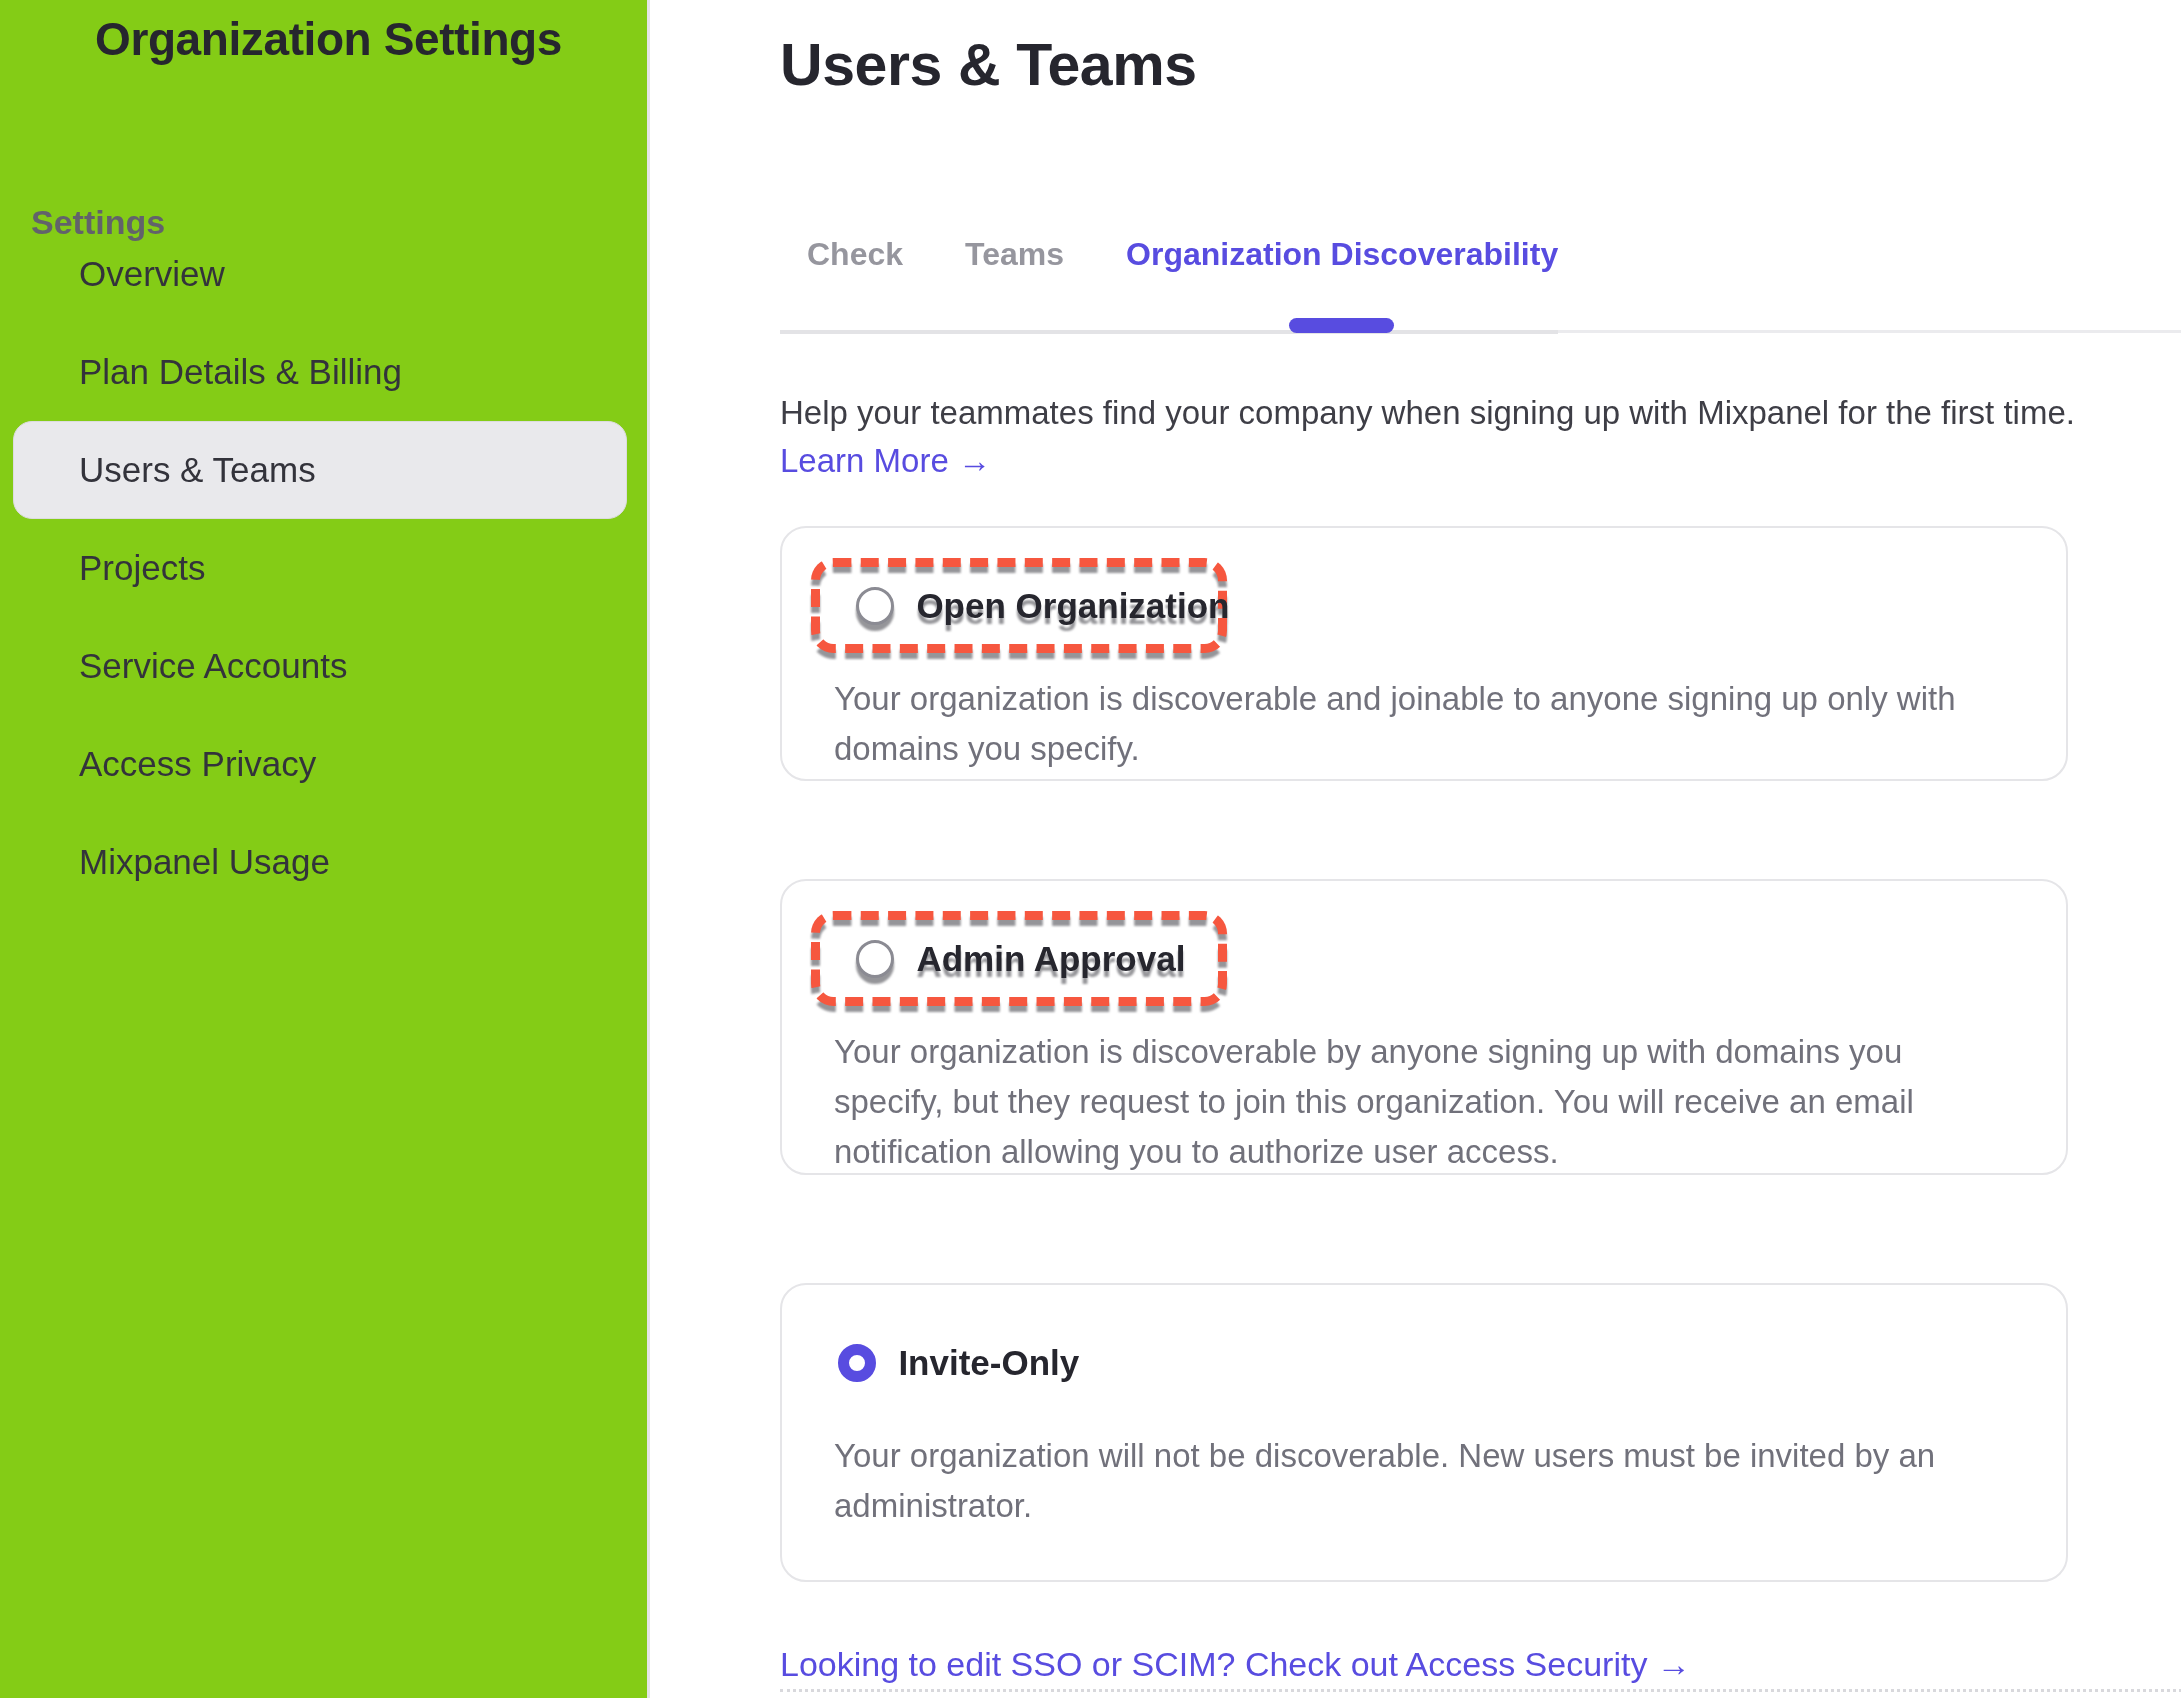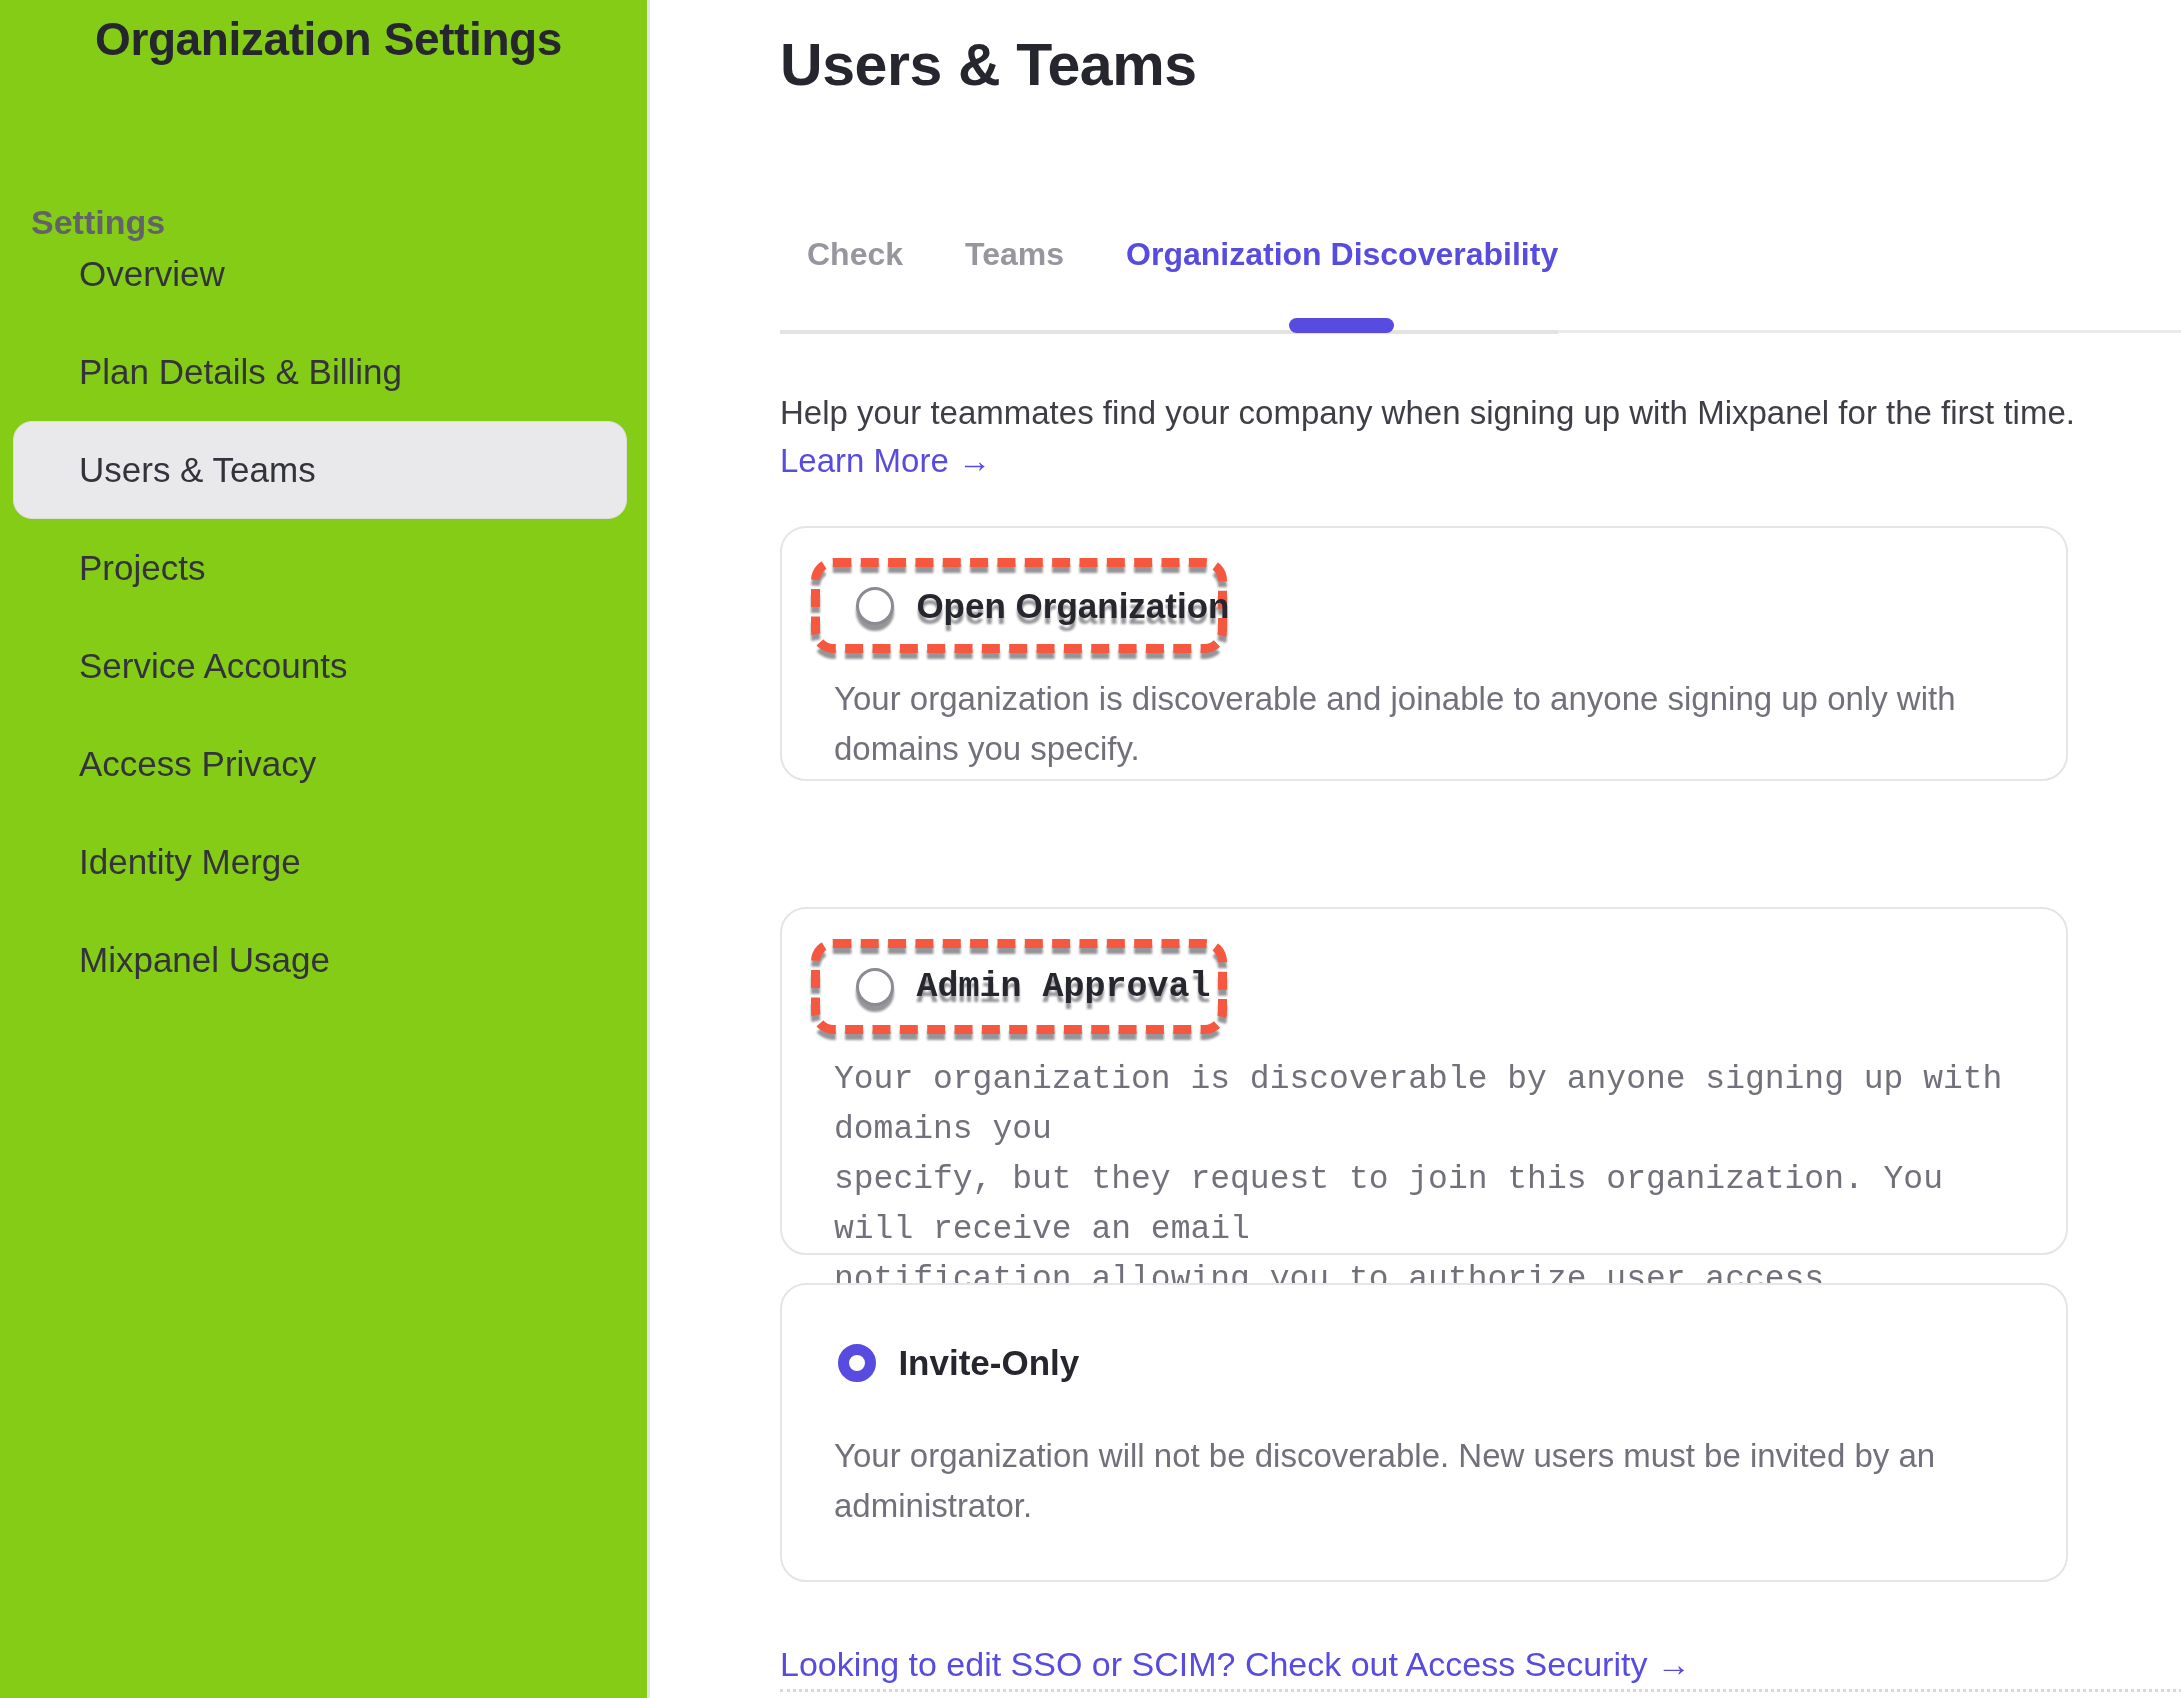--- a/index.html
+++ b/index.html
@@ -82,21 +82,21 @@
     text-decoration:none;cursor:pointer;
   }
 
   
   .card{
     position:absolute;left:780px;width:1288px;
     background:#ffffff;
     border:2.6px solid #e5e5e8;border-radius:26px;
   }
   .card1{top:526px;height:255px;}
-  .card2{top:907px;height:348px;font-family:Liberation Mono, monospace;}
+  .card2{top:879px;height:296px;}
   .card3{top:1283px;height:299px;}
 
   .annotation-box{
     position:absolute;left:29px;top:30px;
     width:416px;height:95px;
     border:9.5px dashed #f6573f;border-radius:22.4px;
     display:flex;align-items:center;gap:22.4px;
     padding-left:36px;
     filter:drop-shadow(0 6px 0.9px rgba(62,62,70,0.55));
     background:transparent;
@@ -144,21 +144,20 @@
   <aside class="sidebar">
     <h1 class="sidebar-title">Organization Settings</h1>
     <div class="section-label">Settings</div>
     <nav class="nav">
       <div class="nav-item">Overview</div>
       <div class="nav-item">Plan Details &amp; Billing</div>
       <div class="nav-item active">Users &amp; Teams</div>
       <div class="nav-item">Projects</div>
       <div class="nav-item">Service Accounts</div>
       <div class="nav-item">Access Privacy</div>
-      <div class="nav-item">Identity Merge</div>
       <div class="nav-item">Mixpanel Usage</div>
     </nav>
   </aside>
 
   <main>
     <h1 class="main-title">Users &amp; Teams</h1>
 
     <div class="tabs">
       <div class="tab">Check</div>
       <div class="tab">Teams</div>

